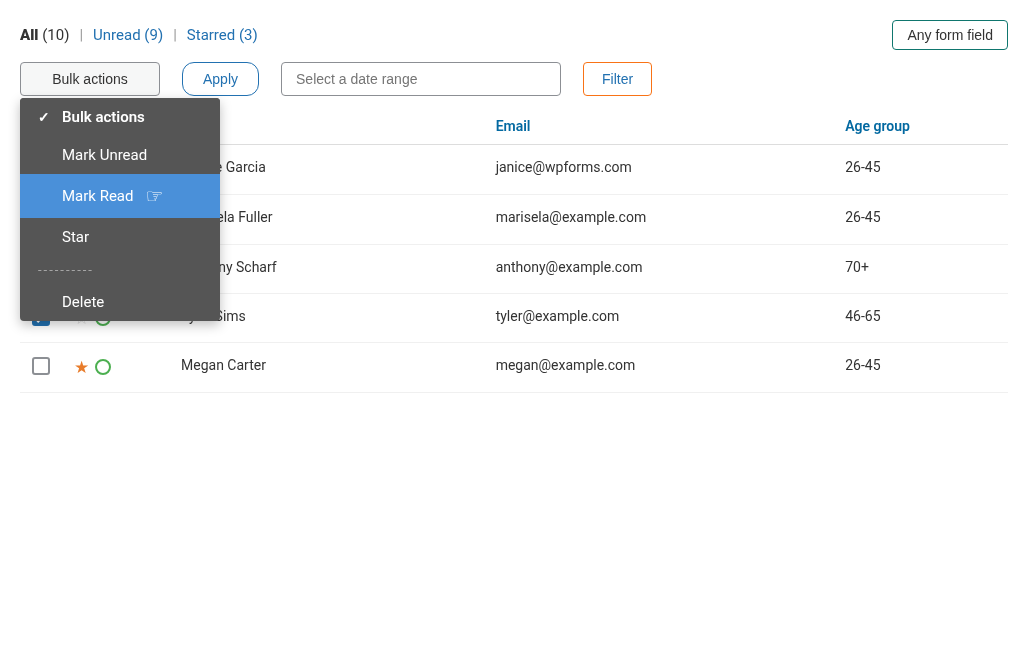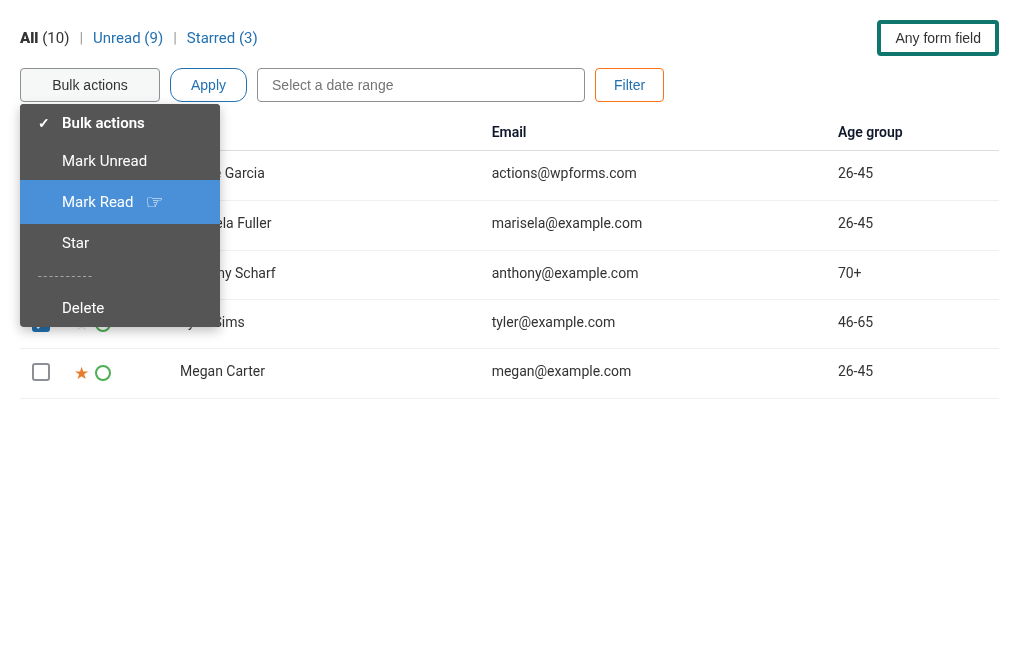--- a/index.html
+++ b/index.html
@@ -6,21 +6,21 @@
     body {
       font-family: -apple-system, BlinkMacSystemFont, 'Segoe UI', Roboto, sans-serif;
       background: #fff;
       font-size: 15px;
       color: #333;
     }
     .container {
       width: 1024px;
       min-height: 662px;
       background: #fff;
-      padding: 20px 25px 0 20px;
+      padding: 20px 16px 0 20px;
       position: relative;
     }
     
     .filter-top {
       display: flex;
       align-items: center;
       justify-content: space-between;
       margin-bottom: 12px;
     }
     .filter-tabs {
@@ -39,33 +39,33 @@
     }
     .filter-separator {
       margin: 0 10px;
       color: #999;
     }
     .filter-tab.link {
       color: #2271b1;
       font-weight: 400;
     }
     .any-form-field-btn {
-      border: 4px solid #0f766e;
+      border: 1px solid #0f766e;
       background: #fff;
       padding: 6px 14px;
       font-size: 14px;
       color: #333;
       cursor: pointer;
       border-radius: 4px;
     }
     
     .action-bar {
       display: flex;
       align-items: center;
-      gap: 10px;
+      gap: 22px;
       margin-bottom: 0;
       position: relative;
       z-index: 10;
     }
     .bulk-actions-btn {
       border: 1px solid #8c8f94;
       background: #f6f7f7;
       padding: 8px 16px;
       font-size: 14px;
       color: #333;
@@ -85,21 +85,21 @@
       border-radius: 12px;
       font-weight: 500;
     }
     .date-range-input {
       border: 1px solid #8c8f94;
       background: #fff;
       padding: 8px 14px;
       font-size: 14px;
       color: #999;
       border-radius: 4px;
-      width: 328px;
+      width: 280px;
     }
     .filter-btn {
       border: 1px solid #f97316;
       background: #fff;
       padding: 8px 18px;
       font-size: 14px;
       color: #2271b1;
       cursor: pointer;
       border-radius: 4px;
       font-weight: 500;
@@ -151,21 +151,21 @@
     }
     table {
       width: 100%;
       border-collapse: collapse;
     }
     thead th {
       text-align: left;
       padding: 10px 12px;
       font-size: 14px;
       font-weight: 600;
-      color: #0f172a;
+      color: #0369a1;
       border-bottom: 1px solid #ddd;
     }
     thead th:first-child {
       width: 36px;
     }
     tbody tr {
       border-bottom: 1px solid #f0f0f0;
     }
     tbody td {
       padding: 14px 12px;
@@ -300,21 +300,21 @@
       <tbody id="table-body">
       <tr>
             <td><div class="cb"></div></td>
             <td>
               <div class="icons-cell">
                 <span class="star-icon filled">★</span>
                 <span class="circle-icon"></span>
               </div>
             </td>
             <td class="name-col">Janice Garcia</td>
-            <td class="email-col" style="word-break: break-all;">actions@wpforms.com</td>
+            <td class="email-col" style="word-break: break-all;">janice@wpforms.com</td>
             <td class="age-col">26-45</td>
           </tr>
           <tr>
             <td><div class="cb"></div></td>
             <td>
               <div class="icons-cell">
                 <span class="star-icon">☆</span>
                 <span class="circle-icon"></span>
               </div>
             </td>

